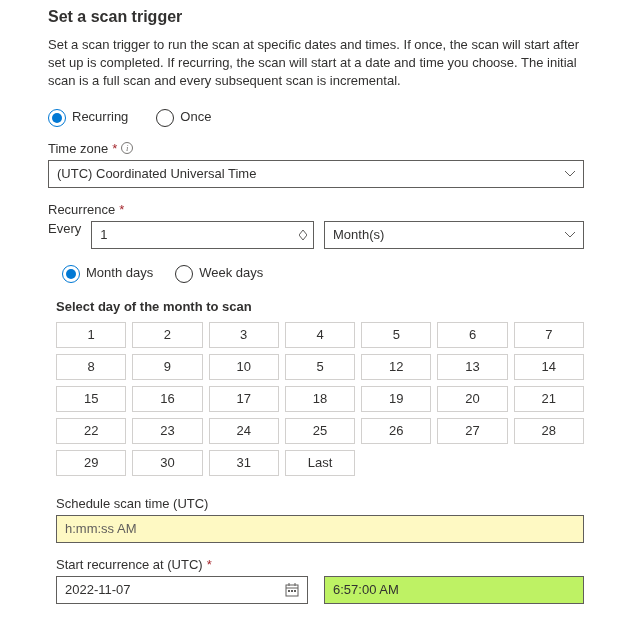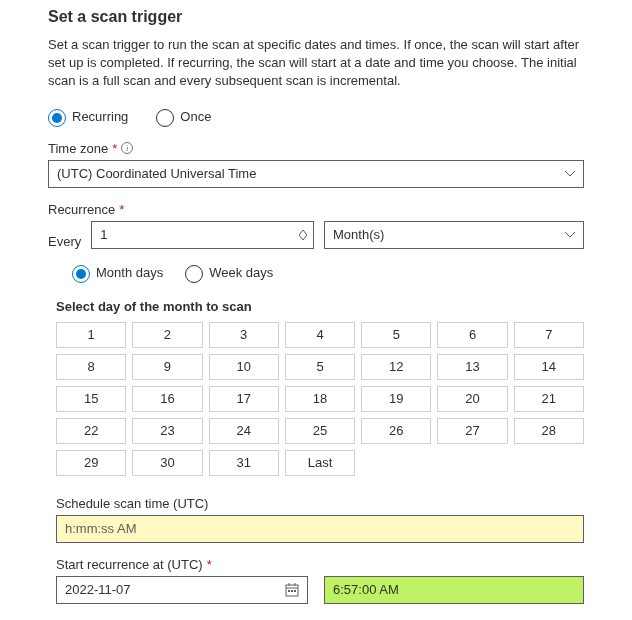--- a/index.html
+++ b/index.html
@@ -88,21 +88,21 @@
       cursor: pointer;
     }
     .chevron-down {
       width: 10px;
       height: 6px;
     }
     .field-group { margin-bottom: 14px; }
     .recurrence-row {
       display: flex;
       gap: 10px;
-      align-items: flex-end;
+      align-items: flex-start;
     }
     .every-label { font-size: 13px; }
     .spinner-box {
       flex: 1;
       border: 1px solid #605e5c;
       height: 28px;
       display: flex;
       align-items: center;
       justify-content: space-between;
       padding: 0 6px 0 8px;
@@ -124,21 +124,21 @@
       display: flex;
       align-items: center;
       justify-content: space-between;
       padding: 0 8px;
       cursor: pointer;
     }
     .sub-section { padding-left: 8px; }
     .sub-radio-row {
       display: flex;
       gap: 22px;
-      margin: 16px 0 16px 16px;
+      margin: 16px 0 16px 6px;
     }
     .sub-heading {
       font-size: 13px;
       font-weight: 600;
       margin-bottom: 8px;
     }
     .day-grid {
       display: grid;
       grid-template-columns: repeat(7, 1fr);
       gap: 6px;

